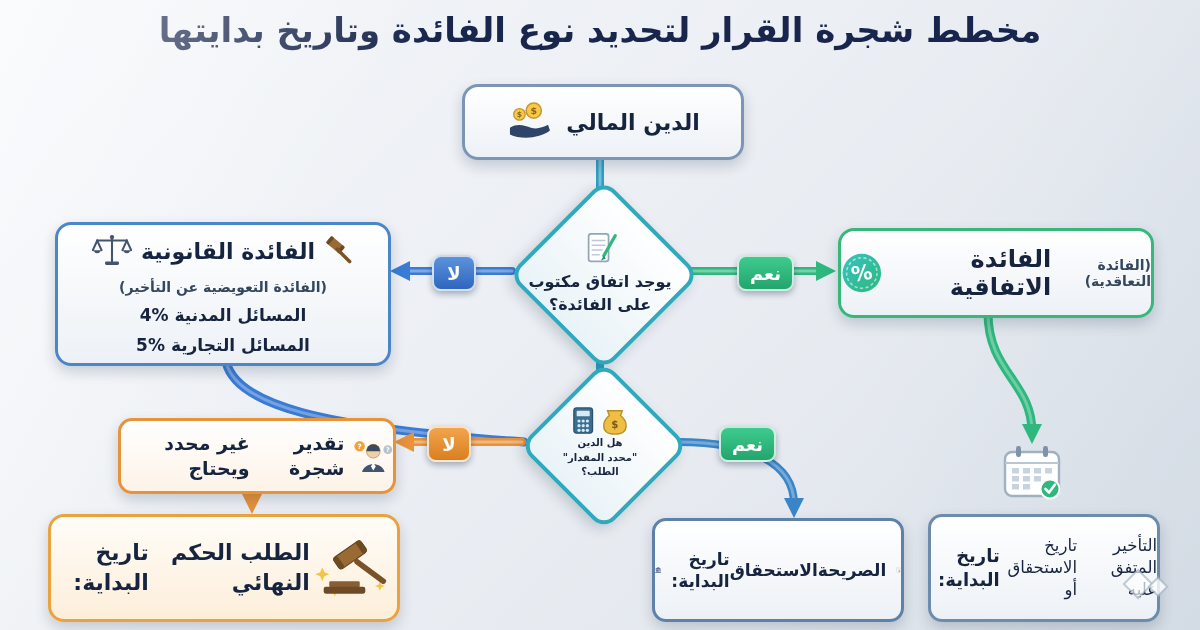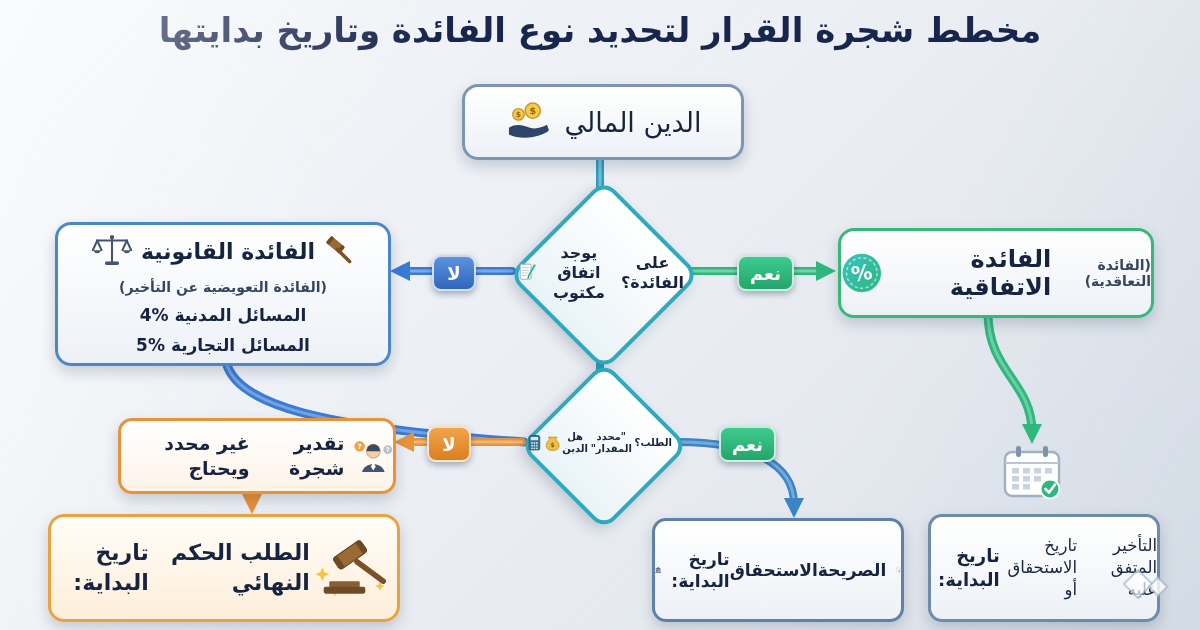--- a/index.html
+++ b/index.html
@@ -14,29 +14,29 @@
   .box{position:absolute;z-index:2;border-radius:16px;
     background:linear-gradient(180deg,#ffffff,#edf1f6);
     box-shadow:0 6px 14px rgba(25,45,75,.20);
     display:flex;align-items:center;justify-content:center;}
   .rtl{direction:rtl;}
   .navy{color:#16243f;}
   .col{display:flex;align-items:center;justify-content:center;}
   .row{display:flex;flex-direction:row;align-items:center;justify-content:center;}
 
   .debt-box{left:462px;top:84px;width:276px;height:70px;border:3px solid #7d95b5;gap:14px;}
-  .debt-box .label{font-size:27px;font-weight:400;}
+  .debt-box .label{font-size:22px;font-weight:700;}
 
   .diamond{position:absolute;z-index:2;border-radius:16px;
     background:linear-gradient(180deg,#ffffff,#e9f3f7);
     border:4px solid #2fa9bc;transform:rotate(45deg);
     box-shadow:0 6px 14px rgba(25,45,75,.20);}
   .d1{left:536px;top:207px;width:128px;height:128px;}
   .d2{left:544px;top:386px;width:112px;height:112px;}
-  .diamond-content{position:absolute;z-index:3;display:flex;flex-direction:row;
+  .diamond-content{position:absolute;z-index:3;display:flex;flex-direction:column;
     align-items:center;justify-content:center;text-align:center;}
   .d1c{left:516px;top:212px;width:168px;height:122px;gap:3px;}
   .d1c .line{font-size:16px;font-weight:800;line-height:1.25;}
   .d2c{left:528px;top:384px;width:144px;height:118px;gap:2px;}
   .d2c .line{font-size:10px;font-weight:800;line-height:1.25;}
 
   .legal-box{left:55px;top:222px;width:330px;height:130px;border:3px solid #4a86c8;flex-direction:column;gap:10px;padding:4px 0;}
   .legal-box .hd{gap:9px;}
   .legal-box .t{font-size:22px;font-weight:800;}
   .legal-box .sub{font-size:14px;font-weight:600;color:#33475e;}

